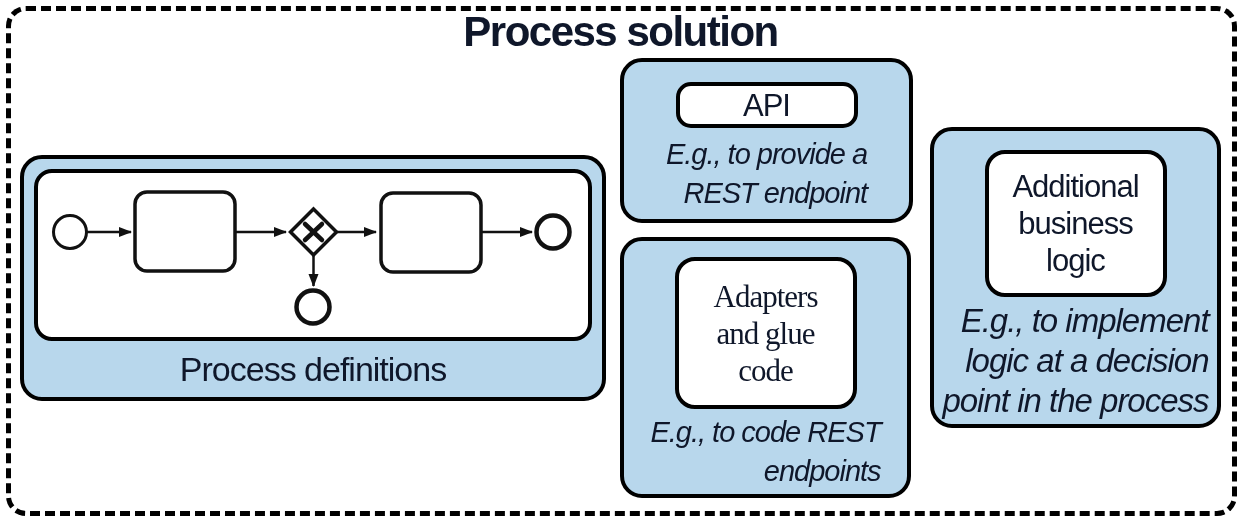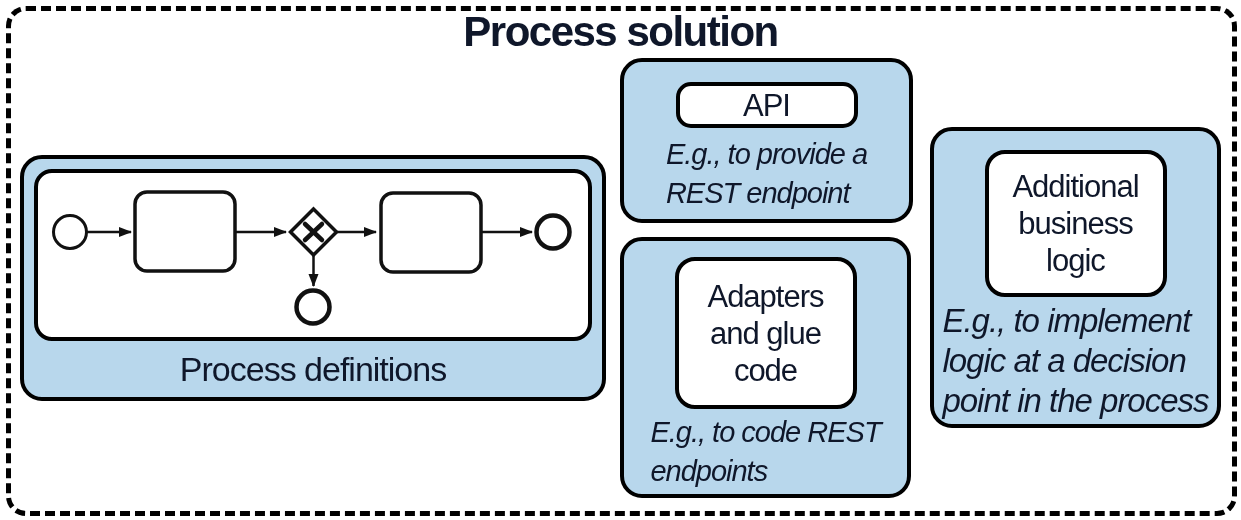--- a/index.html
+++ b/index.html
@@ -7,34 +7,34 @@
          font-family:"Liberation Sans",sans-serif;color:#0f172a;}
   .boundary{position:absolute;left:6px;top:6px;width:1221px;height:500px;
             border:5px dashed #000;border-radius:20px;}
   .figure-title{position:absolute;left:0;top:8px;width:100%;text-align:center;
                 font-size:42px;font-weight:700;letter-spacing:-1.5px;white-space:nowrap;}
   .panel{position:absolute;background:var(--panel-fill,#b8d7ec);border:4px solid #000;
          border-radius:22px;box-sizing:border-box;display:flex;flex-direction:column;align-items:center;}
   .white-box{background:#fff;border:4px solid #000;box-sizing:border-box;
              display:flex;align-items:center;justify-content:center;text-align:center;}
   .inner-label{font-size:31px;line-height:37px;letter-spacing:-1px;white-space:pre-line;}
-  .caption{flex:1 1 auto;display:flex;align-items:center;justify-content:center;text-align:left;
+  .caption{flex:1 1 auto;display:flex;align-items:center;justify-content:center;text-align:right;
            font-style:italic;font-size:29px;line-height:39px;letter-spacing:-1px;white-space:pre-line;}
   
   .panel-process{left:20px;top:155px;width:586px;height:246px;}
   .bpmn-box{margin-top:10px;width:558px;height:172px;border-radius:18px;}
   .process-label{flex:1 1 auto;display:flex;align-items:center;justify-content:center;
                  font-size:34px;letter-spacing:-1px;}
   
   .panel-api{left:620px;top:58px;width:293px;height:165px;}
   .api-pill{margin-top:20px;width:182px;height:46px;border-radius:15px;}
   .panel-api .inner-label{font-size:31px;}
   
   .panel-adapters{left:620px;top:237px;width:291px;height:261px;}
-  .adapters-box{margin-top:16px;width:182px;height:152px;border-radius:20px;}
+  .adapters-box{margin-top:16px;width:182px;height:152px;border-radius:20px;font-family:Liberation Serif, serif;}
   
   .panel-logic{left:930px;top:127px;width:291px;height:301px;}
   .logic-box{margin-top:19px;width:182px;height:147px;border-radius:20px;}
   .panel-logic .caption{font-size:33px;line-height:40px;}
   svg{display:block;}
 </style>
 </head>
 <body>
 
 <div class="stage">

